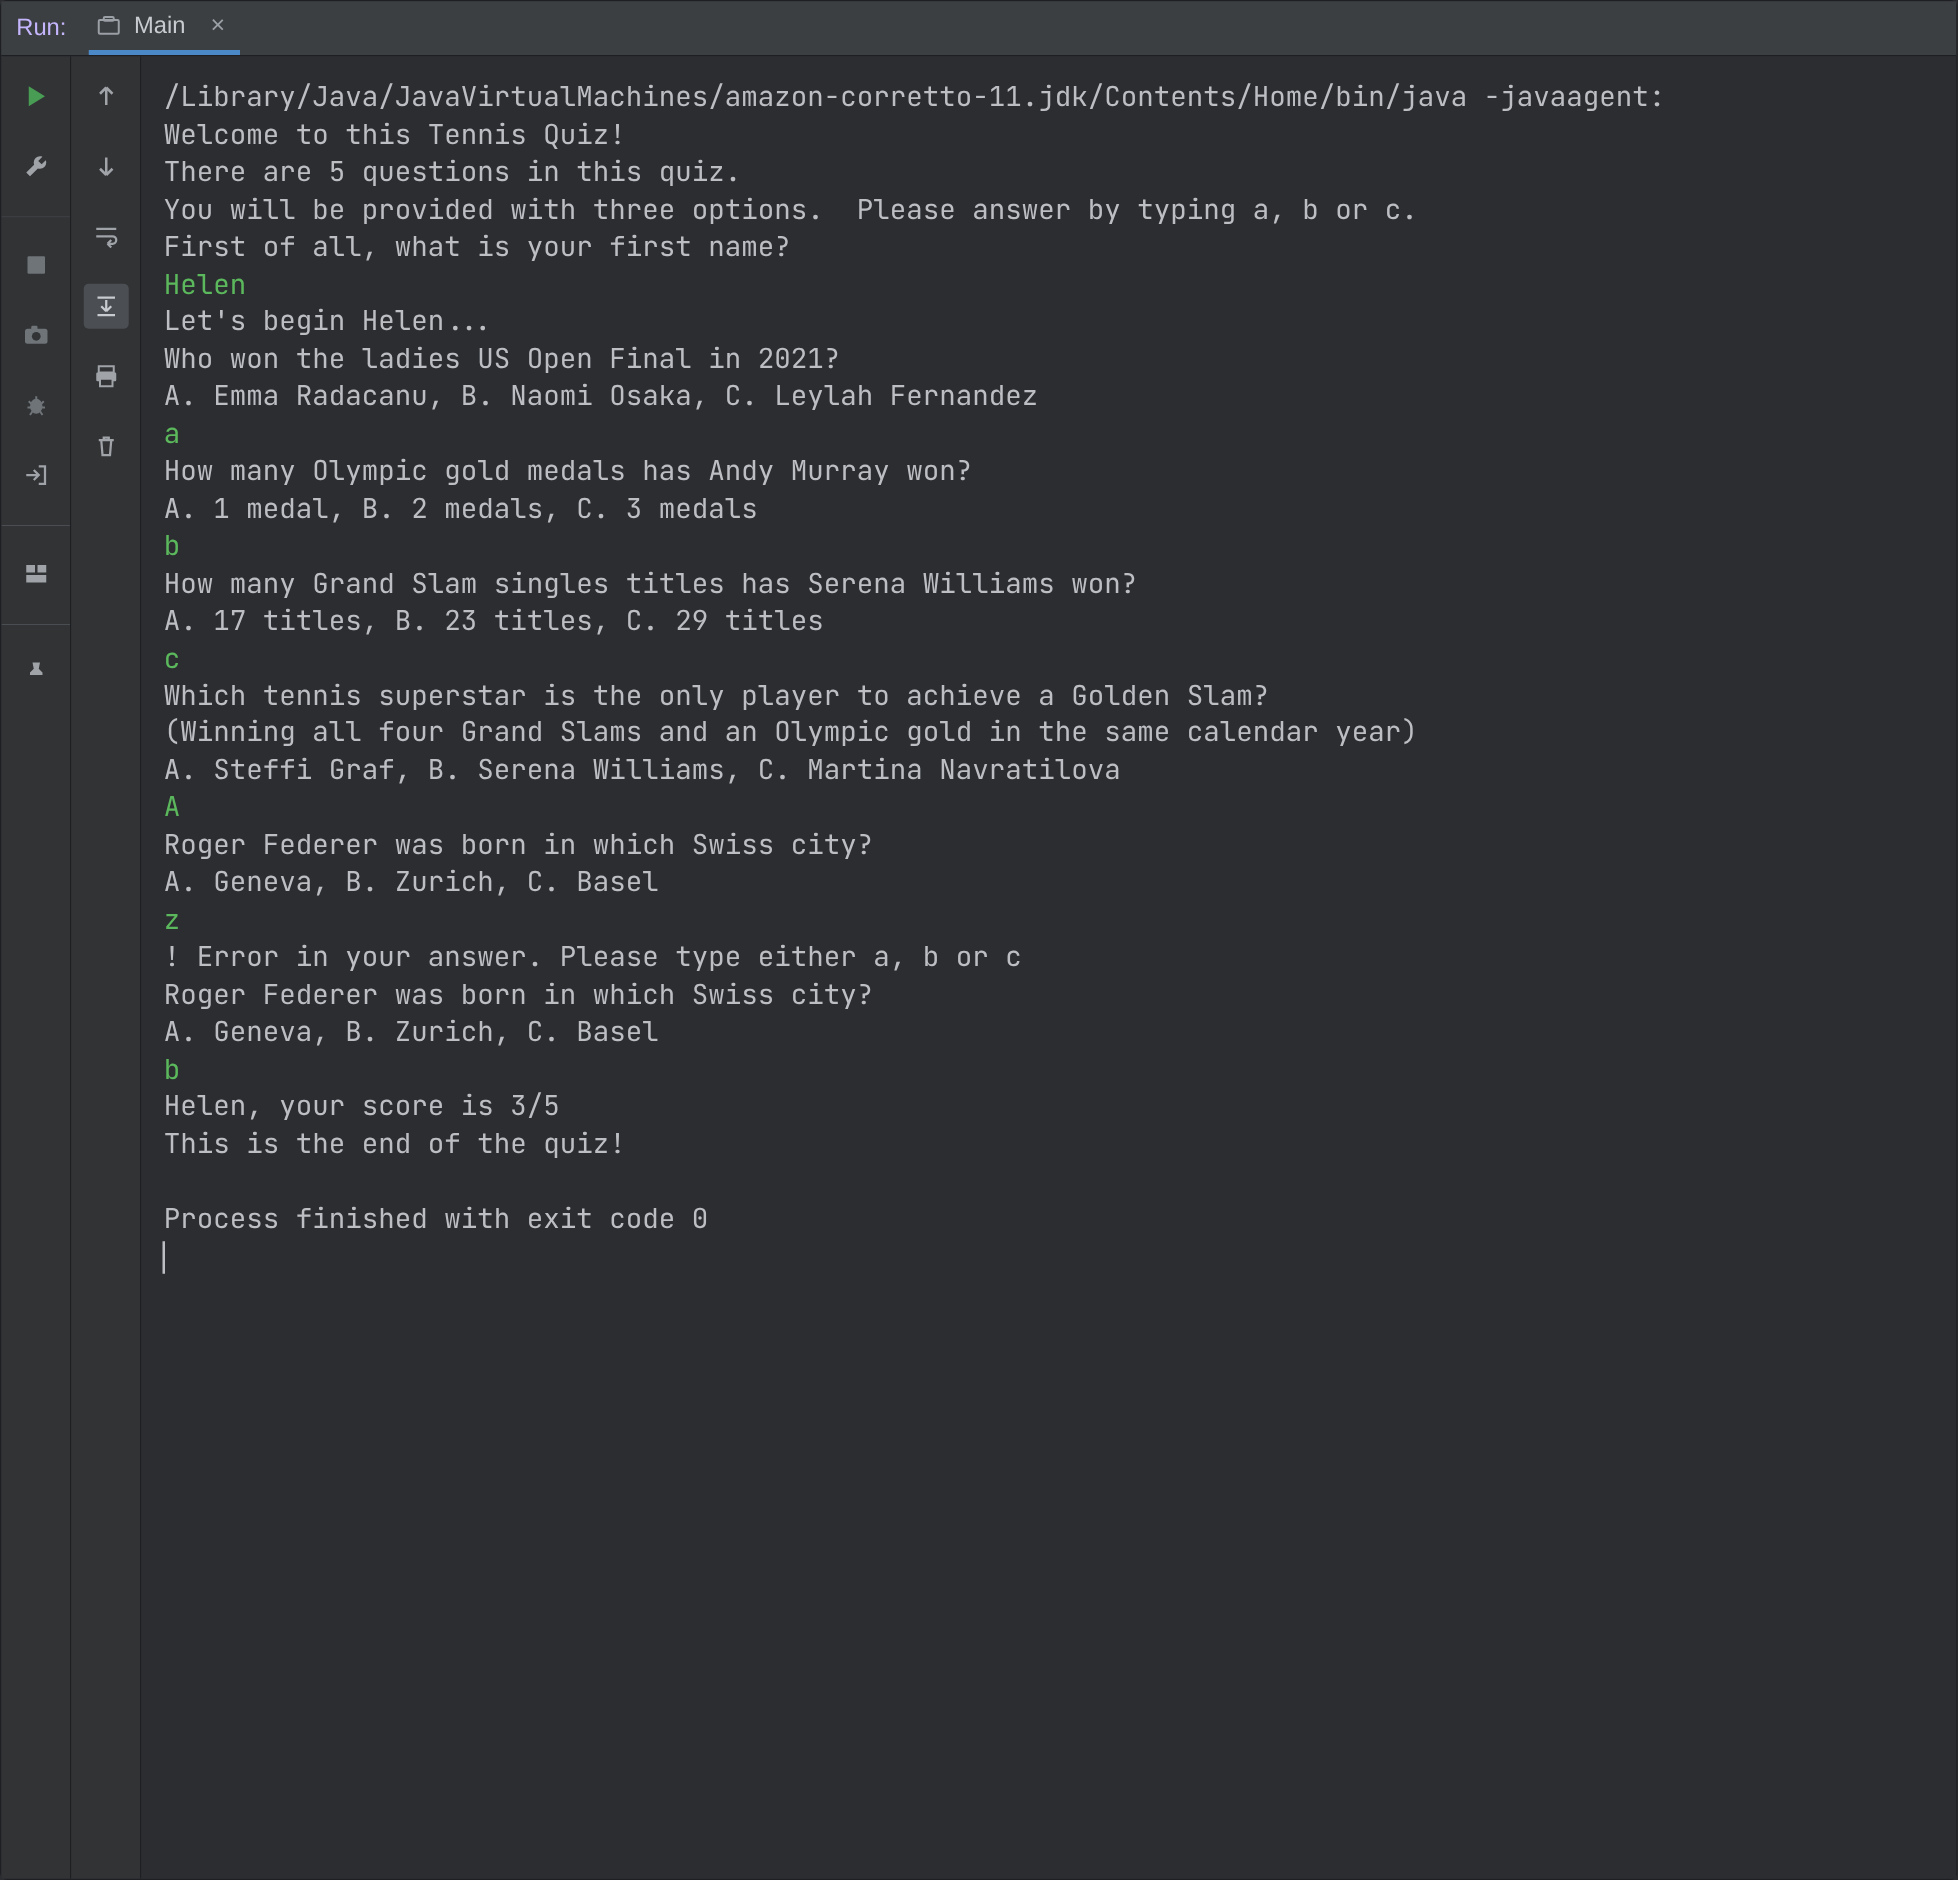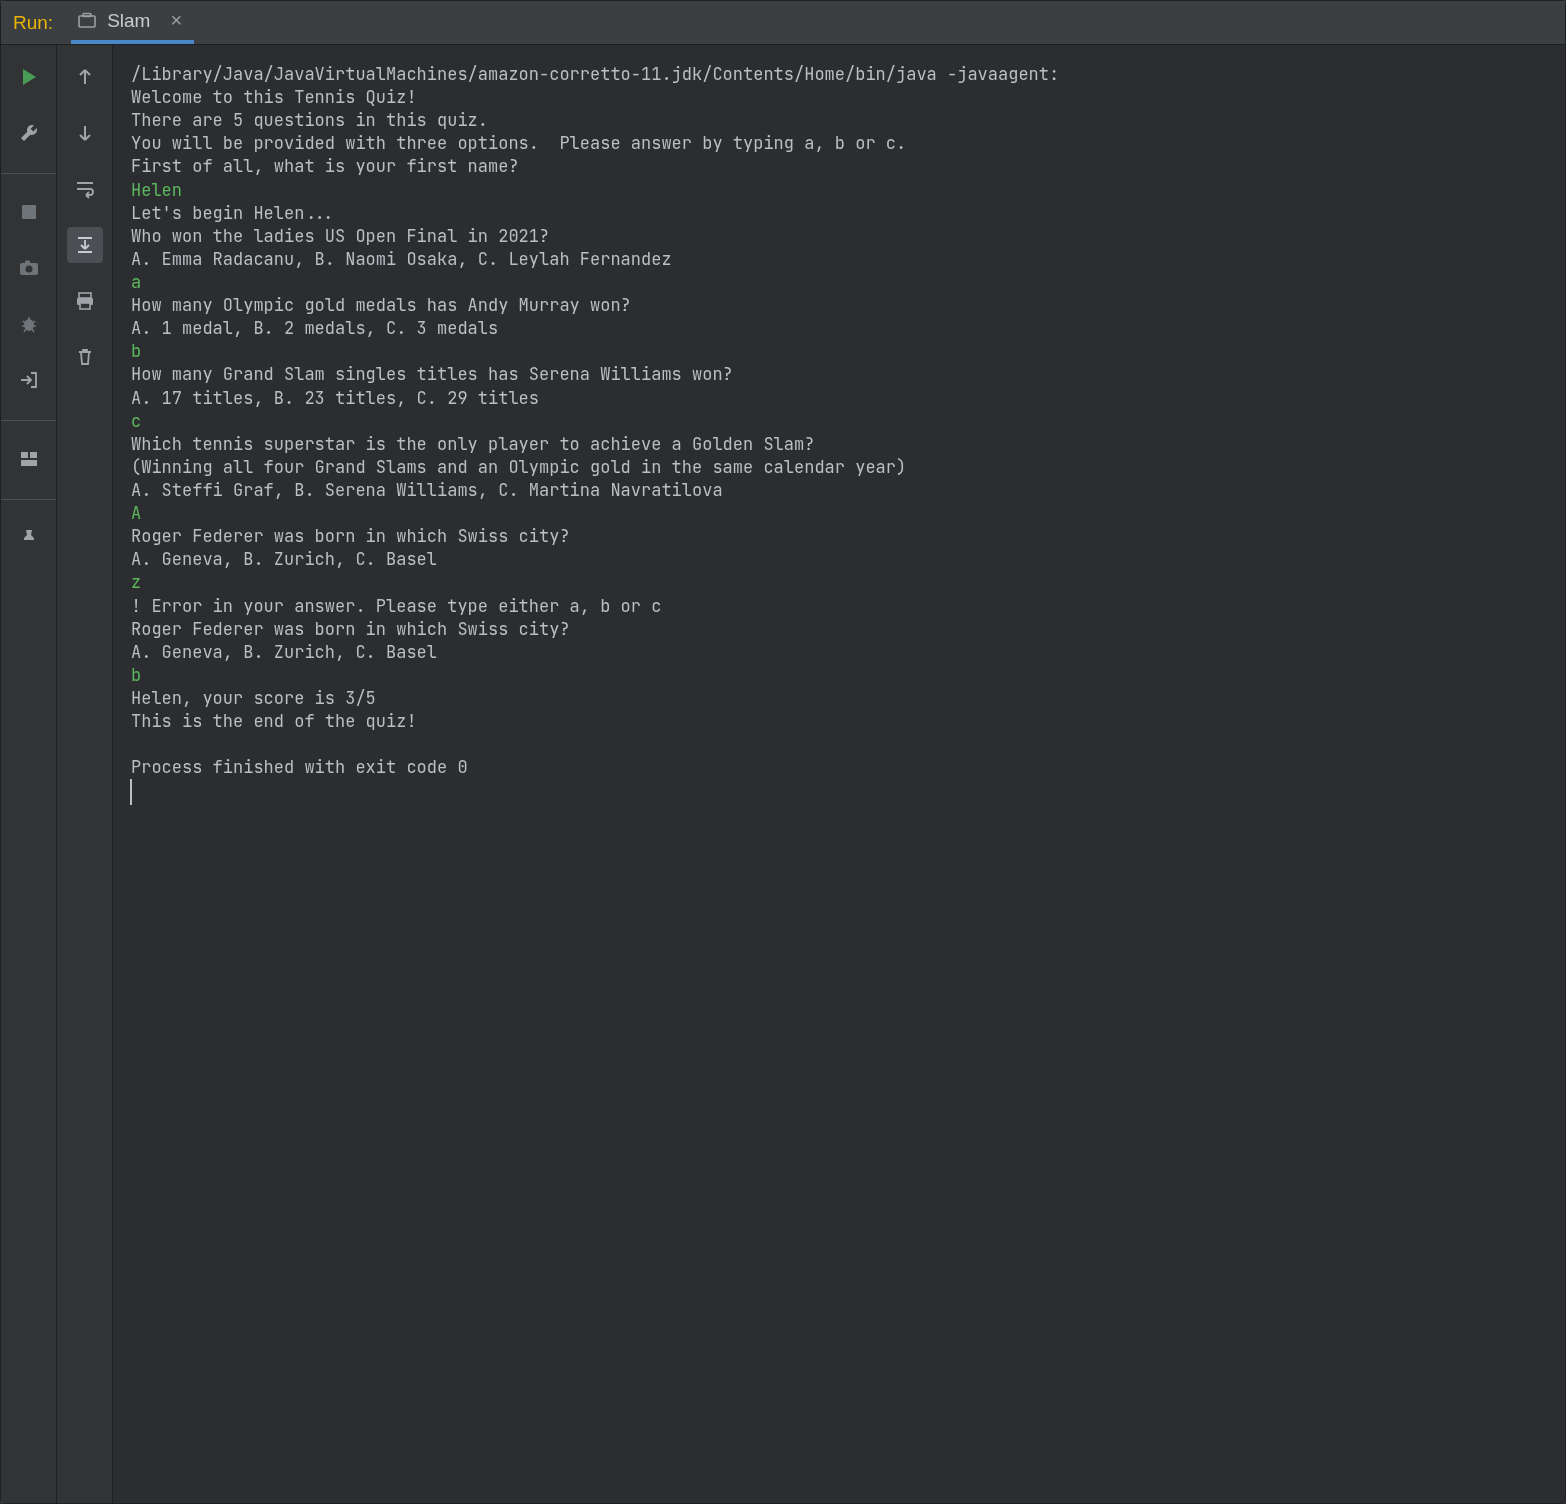--- a/index.html
+++ b/index.html
@@ -23,21 +23,21 @@
     .header {
       display: flex;
       align-items: center;
       background: #3c3f41;
       border-bottom: 1px solid #1e1f22;
       height: 44px;
       padding: 0 14px 0 12px;
       font-size: 19px;
       color: #a0a3a8;
     }
-    .run-label { margin-right: 18px; color: #eab308; }
+    .run-label { margin-right: 18px; color: #c4b5fd; }
     .tab {
       display: flex;
       align-items: center;
       gap: 10px;
       height: 100%;
       padding: 0 12px 0 6px;
       border-bottom: 4px solid #4a88c7;
       color: #c8ccd0;
     }
     .tab-icon svg { display: block; }
@@ -70,21 +70,21 @@
       cursor: pointer;
     }
     .gbtn.active { background: #4b4e52; }
     .gbtn.sep { width: 100%; margin-top: 2px; border-top: 1px solid #4a4d51; height: 1px; cursor: default; }
     .gbtn svg { display: block; }
     .console {
       flex: 1;
       background: #2b2d30;
       padding: 18px 25px 0 18px;
       font-family: "JetBrains Mono", "Menlo", "Consolas", monospace;
-      font-size: 17px;
+      font-size: 22px;
       line-height: 1.36;
       color: #bcbec4;
       overflow: hidden;
       white-space: pre;
     }
     .console .input { color: #5cb85c; }
     .cursor {
       display: inline-block;
       width: 2px;
       height: 26px;
@@ -100,21 +100,21 @@
 
   <div class="header">
     <span class="run-label">Run:</span>
     <div class="tab">
       <span class="tab-icon">
         <svg width="20" height="20" viewBox="0 0 20 20">
           <rect x="2" y="5" width="16" height="11" rx="1" fill="none" stroke="#9aa0a6" stroke-width="1.6"></rect>
           <rect x="6" y="2.5" width="8" height="3" rx="1" fill="none" stroke="#9aa0a6" stroke-width="1.6"></rect>
         </svg>
       </span>
-      <span>Slam</span>
+      <span>Main</span>
       <span class="tab-close">×</span>
     </div>
   </div>
 
   <div class="body">
 
     <div class="gutter col1">
       <div class="gbtn">
         <svg width="22" height="22" viewBox="0 0 22 22">
             <path d="M5 3 L18 11 L5 19 Z" fill="#499c54"></path>

